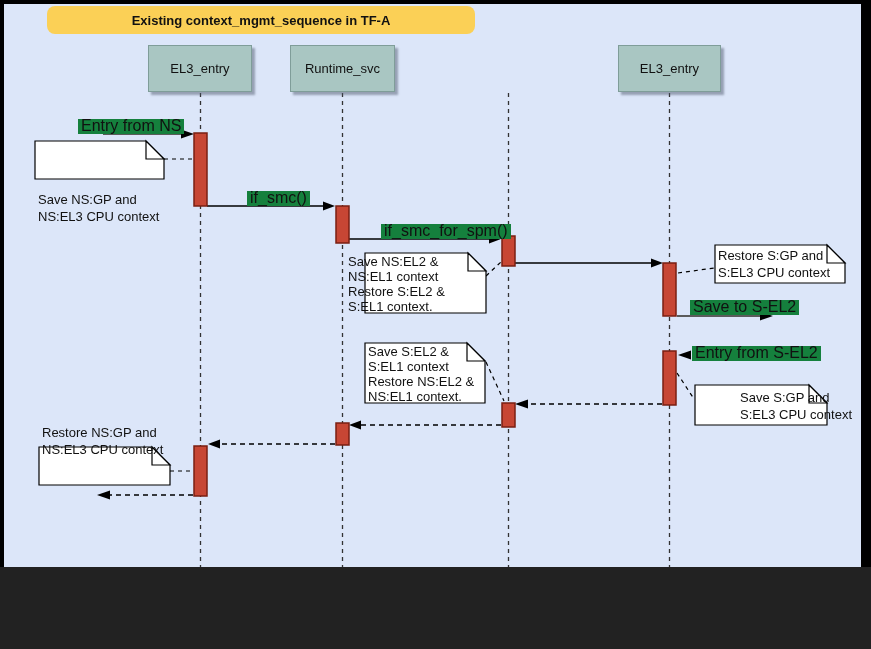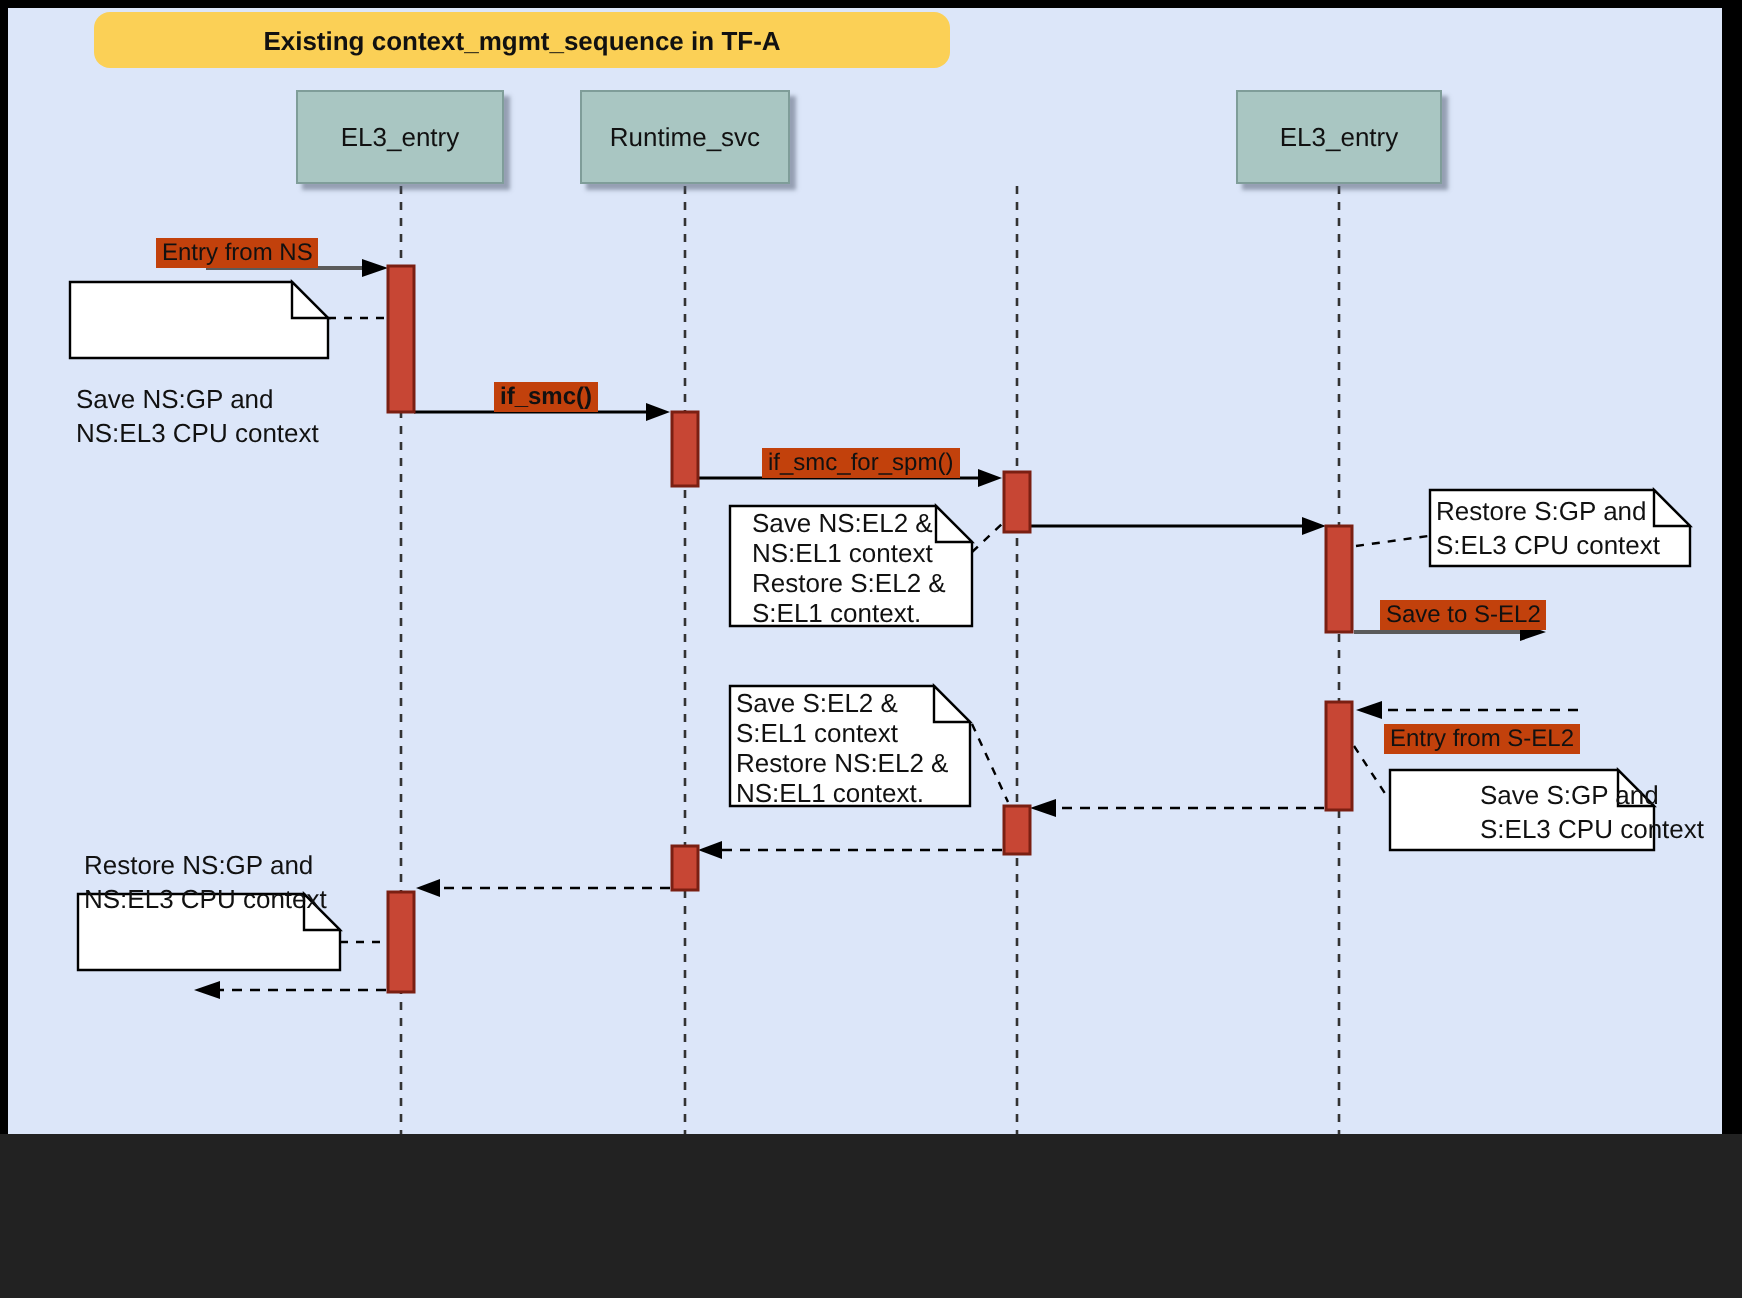--- a/index.html
+++ b/index.html
@@ -17,22 +17,22 @@
     font-size:13px;font-weight:bold;color:#111;
   }
   .head-box{
     position:absolute;top:45px;height:47px;
     background:var(--header);border:1px solid var(--headerBorder);
     box-shadow:3px 3px 2px rgba(80,90,110,0.5);
     display:flex;align-items:center;justify-content:center;
     font-size:13px;color:#111;
   }
   .msg-label{
-    position:absolute;background:#c2410c;padding:0px 3px 1px 3px;
-    font-size:12px;color:#111;white-space:nowrap;line-height:14px;
+    position:absolute;background:#15803d;padding:0px 3px 1px 3px;
+    font-size:16px;color:#111;white-space:nowrap;line-height:14px;
   }
   .note-text{
     position:absolute;font-size:13px;color:#111;white-space:pre-line;
   }
   .lh2{line-height:17px;}
   .lh4{line-height:15px;}
   
   .lifeline{stroke:#333;stroke-width:1.3;stroke-dasharray:4 4;fill:none;}
   .bar{fill:var(--bar);stroke:var(--barBorder);stroke-width:1.5;}
   .solid-arrow{stroke:var(--line);stroke-width:1.5;fill:none;}
@@ -136,28 +136,28 @@
     <span>EL3_entry</span>
   </div>
   <div class="head-box" style="left:290px;width:105px;">
     <span>Runtime_svc</span>
   </div>
   <div class="head-box" style="left:618px;width:103px;">
     <span>EL3_entry</span>
   </div>
 
   <div class="msg-label" style="left:78px;top:119px;">Entry from NS</div>
-  <div class="msg-label" style="left:247px;top:191px;font-weight:bold;">if_smc()</div>
+  <div class="msg-label" style="left:247px;top:191px;">if_smc()</div>
   <div class="msg-label" style="left:381px;top:224px;">if_smc_for_spm()</div>
   <div class="msg-label" style="left:690px;top:300px;">Save to S-EL2</div>
-  <div class="msg-label" style="left:692px;top:362px;">Entry from S-EL2</div>
+  <div class="msg-label" style="left:692px;top:346px;">Entry from S-EL2</div>
 
   <div class="note-text lh2" style="left:38px;top:143px;width:125px;margin-top:48px;">Save NS:GP and
 NS:EL3 CPU context</div>
-  <div class="note-text lh4" style="left:376px;top:254px;width:118px;">Save NS:EL2 &amp;
+  <div class="note-text lh4" style="left:348px;top:254px;width:118px;">Save NS:EL2 &amp;
 NS:EL1 context
 Restore S:EL2 &amp;
 S:EL1 context.</div>
   <div class="note-text lh2" style="left:718px;top:247px;width:126px;">Restore S:GP and
 S:EL3 CPU context</div>
   <div class="note-text lh4" style="left:368px;top:344px;width:116px;">Save S:EL2 &amp;
 S:EL1 context
 Restore NS:EL2 &amp;
 NS:EL1 context.</div>
   <div class="note-text lh2" style="left:740px;top:389px;width:128px;">Save S:GP and

